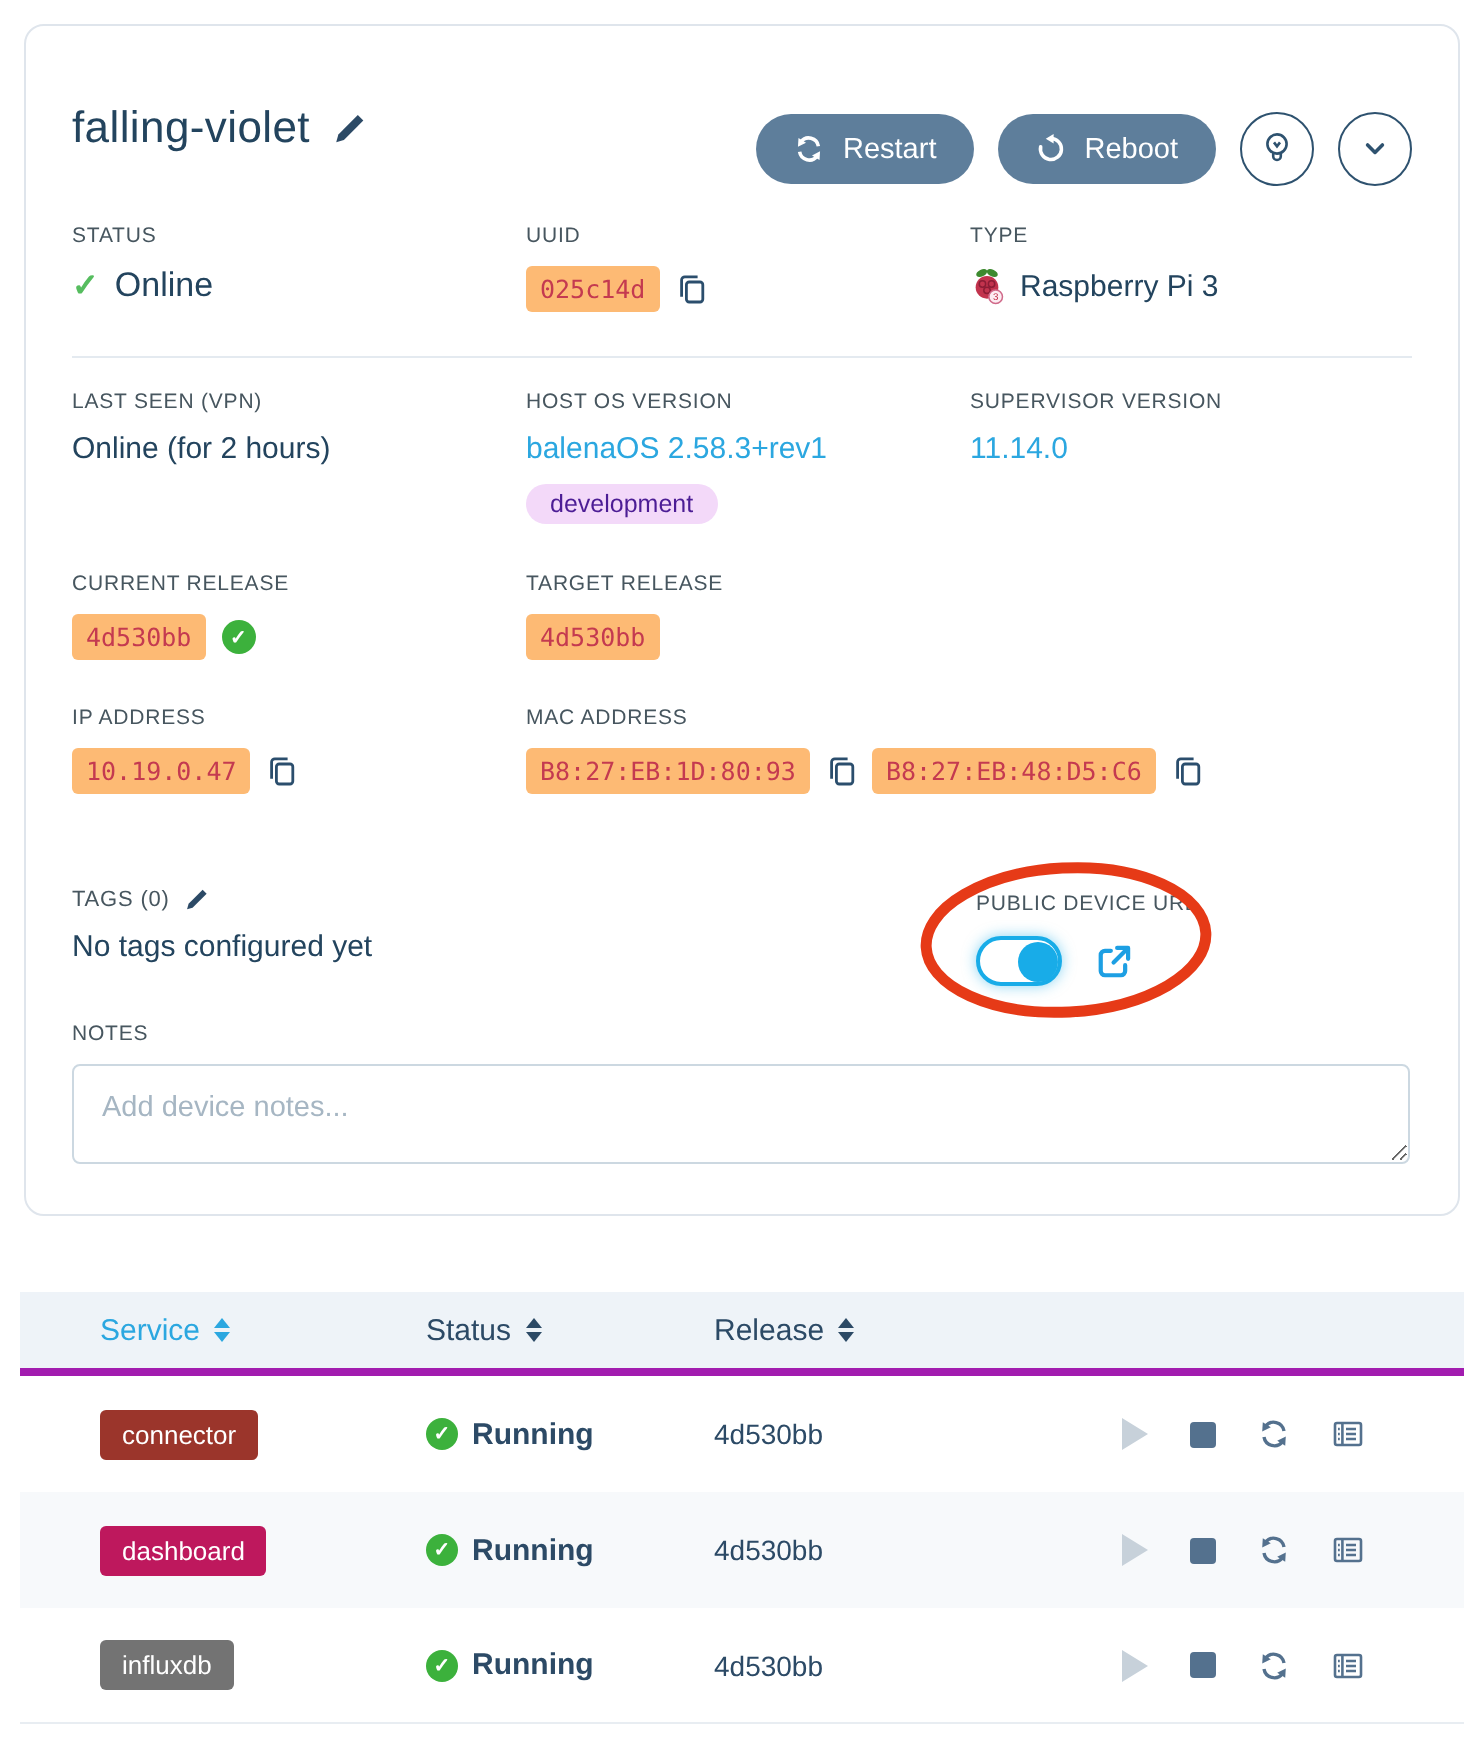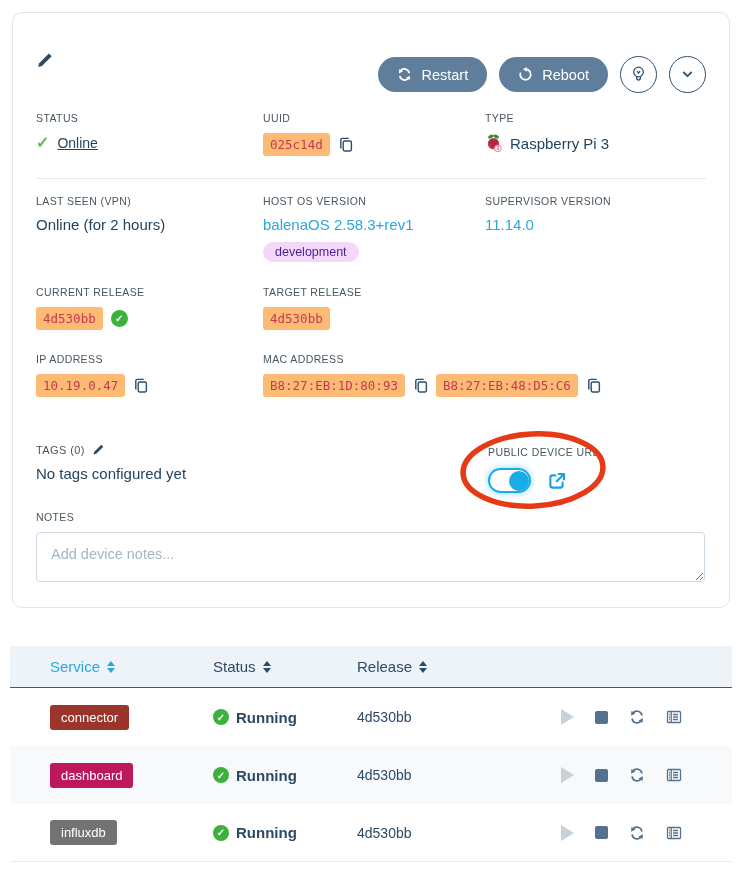--- a/index.html
+++ b/index.html
@@ -73,21 +73,21 @@
     border:1px solid #ccd8e1; border-radius:4px; font-family:inherit;
     font-size:14.5px; color:#23445e; padding:13px 14px; resize:both;
   }
   .notes-area::placeholder { color:#a6b6c3; }
 
   
   .svc-label { left:12px; top:626px; font-size:15px; letter-spacing:.4px; color:#47565f;margin-top:44px; }
   .svc-table { left:10px; top:646px; width:722px; }
   .svc-header {
     display:flex; align-items:center; height:42px; background:#eef3f8;
-    color:#2c4a66; font-size:15px; border-bottom:1px solid #a21caf;
+    color:#2c4a66; font-size:15px; border-bottom:4px solid #a21caf;
   }
   .svc-row { display:flex; align-items:center; height:58px; background:#fff; }
   .svc-row.alt { background:#f7f9fb; }
   .svc-row.last { border-bottom:1px solid #e8edf2; }
   .cell-service { width:193px; padding-left:40px; display:flex; align-items:center; }
   .cell-status { width:144px; padding-left:10px; display:flex; align-items:center; }
   .cell-release { flex:1; padding-left:10px; font-size:14px; color:#2c4a66; }
   .hdr-cell { display:flex; align-items:center; cursor:pointer; }
   .hdr-service { color:#2ba7e0; }
   .sort { display:inline-flex; flex-direction:column; gap:2px; margin-left:7px; }
@@ -101,20 +101,21 @@
   .icon-stop { width:13px; height:13px; background:#54718e; border-radius:2px; }
 </style>
 </head>
 <body>
 
 <div class="page">
 
   <div class="card"></div>
 
   <div class="abs title-row">
+    <span class="title">falling-violet</span>
     <span class="edit-pencil">
       <svg width="18" height="18" viewBox="0 0 17 17">
           <path d="M2 15.2 l1-3.6 9.2-9.2 2.6 2.6 -9.2 9.2 z" fill="#2c4a66"></path>
         </svg>
     </span>
   </div>
 
   <div class="abs actions">
     <button class="pill">
       <span style="display:inline-flex;">
@@ -151,21 +152,21 @@
             <path d="M3.8 5.5 L7.5 9.2 L11.2 5.5"></path>
           </svg>
       </span>
     </button>
   </div>
 
   <div class="field" style="left:36px; top:112px;">
     <div class="label">STATUS</div>
     <div class="value">
       <span class="check-glyph">✓</span>
-      <span style="font-size:14px;text-decoration:underline;">Online</span>
+      <span style="font-size:17px;">Online</span>
     </div>
   </div>
   <div class="field" style="left:263px; top:112px;">
     <div class="label">UUID</div>
     <div class="value">
       <span class="chip">025c14d</span>
       <button class="copy-btn">
         <svg width="16" height="17" viewBox="0 0 16 17" fill="none" stroke="#2b4e6d" stroke-width="1.4">
           <rect x="5.2" y="5" width="8.2" height="10" rx="1.4"></rect>
           <path d="M10.8 2.4 H4.4 a1.6 1.6 0 0 0 -1.6 1.6 v8.4"></path>

